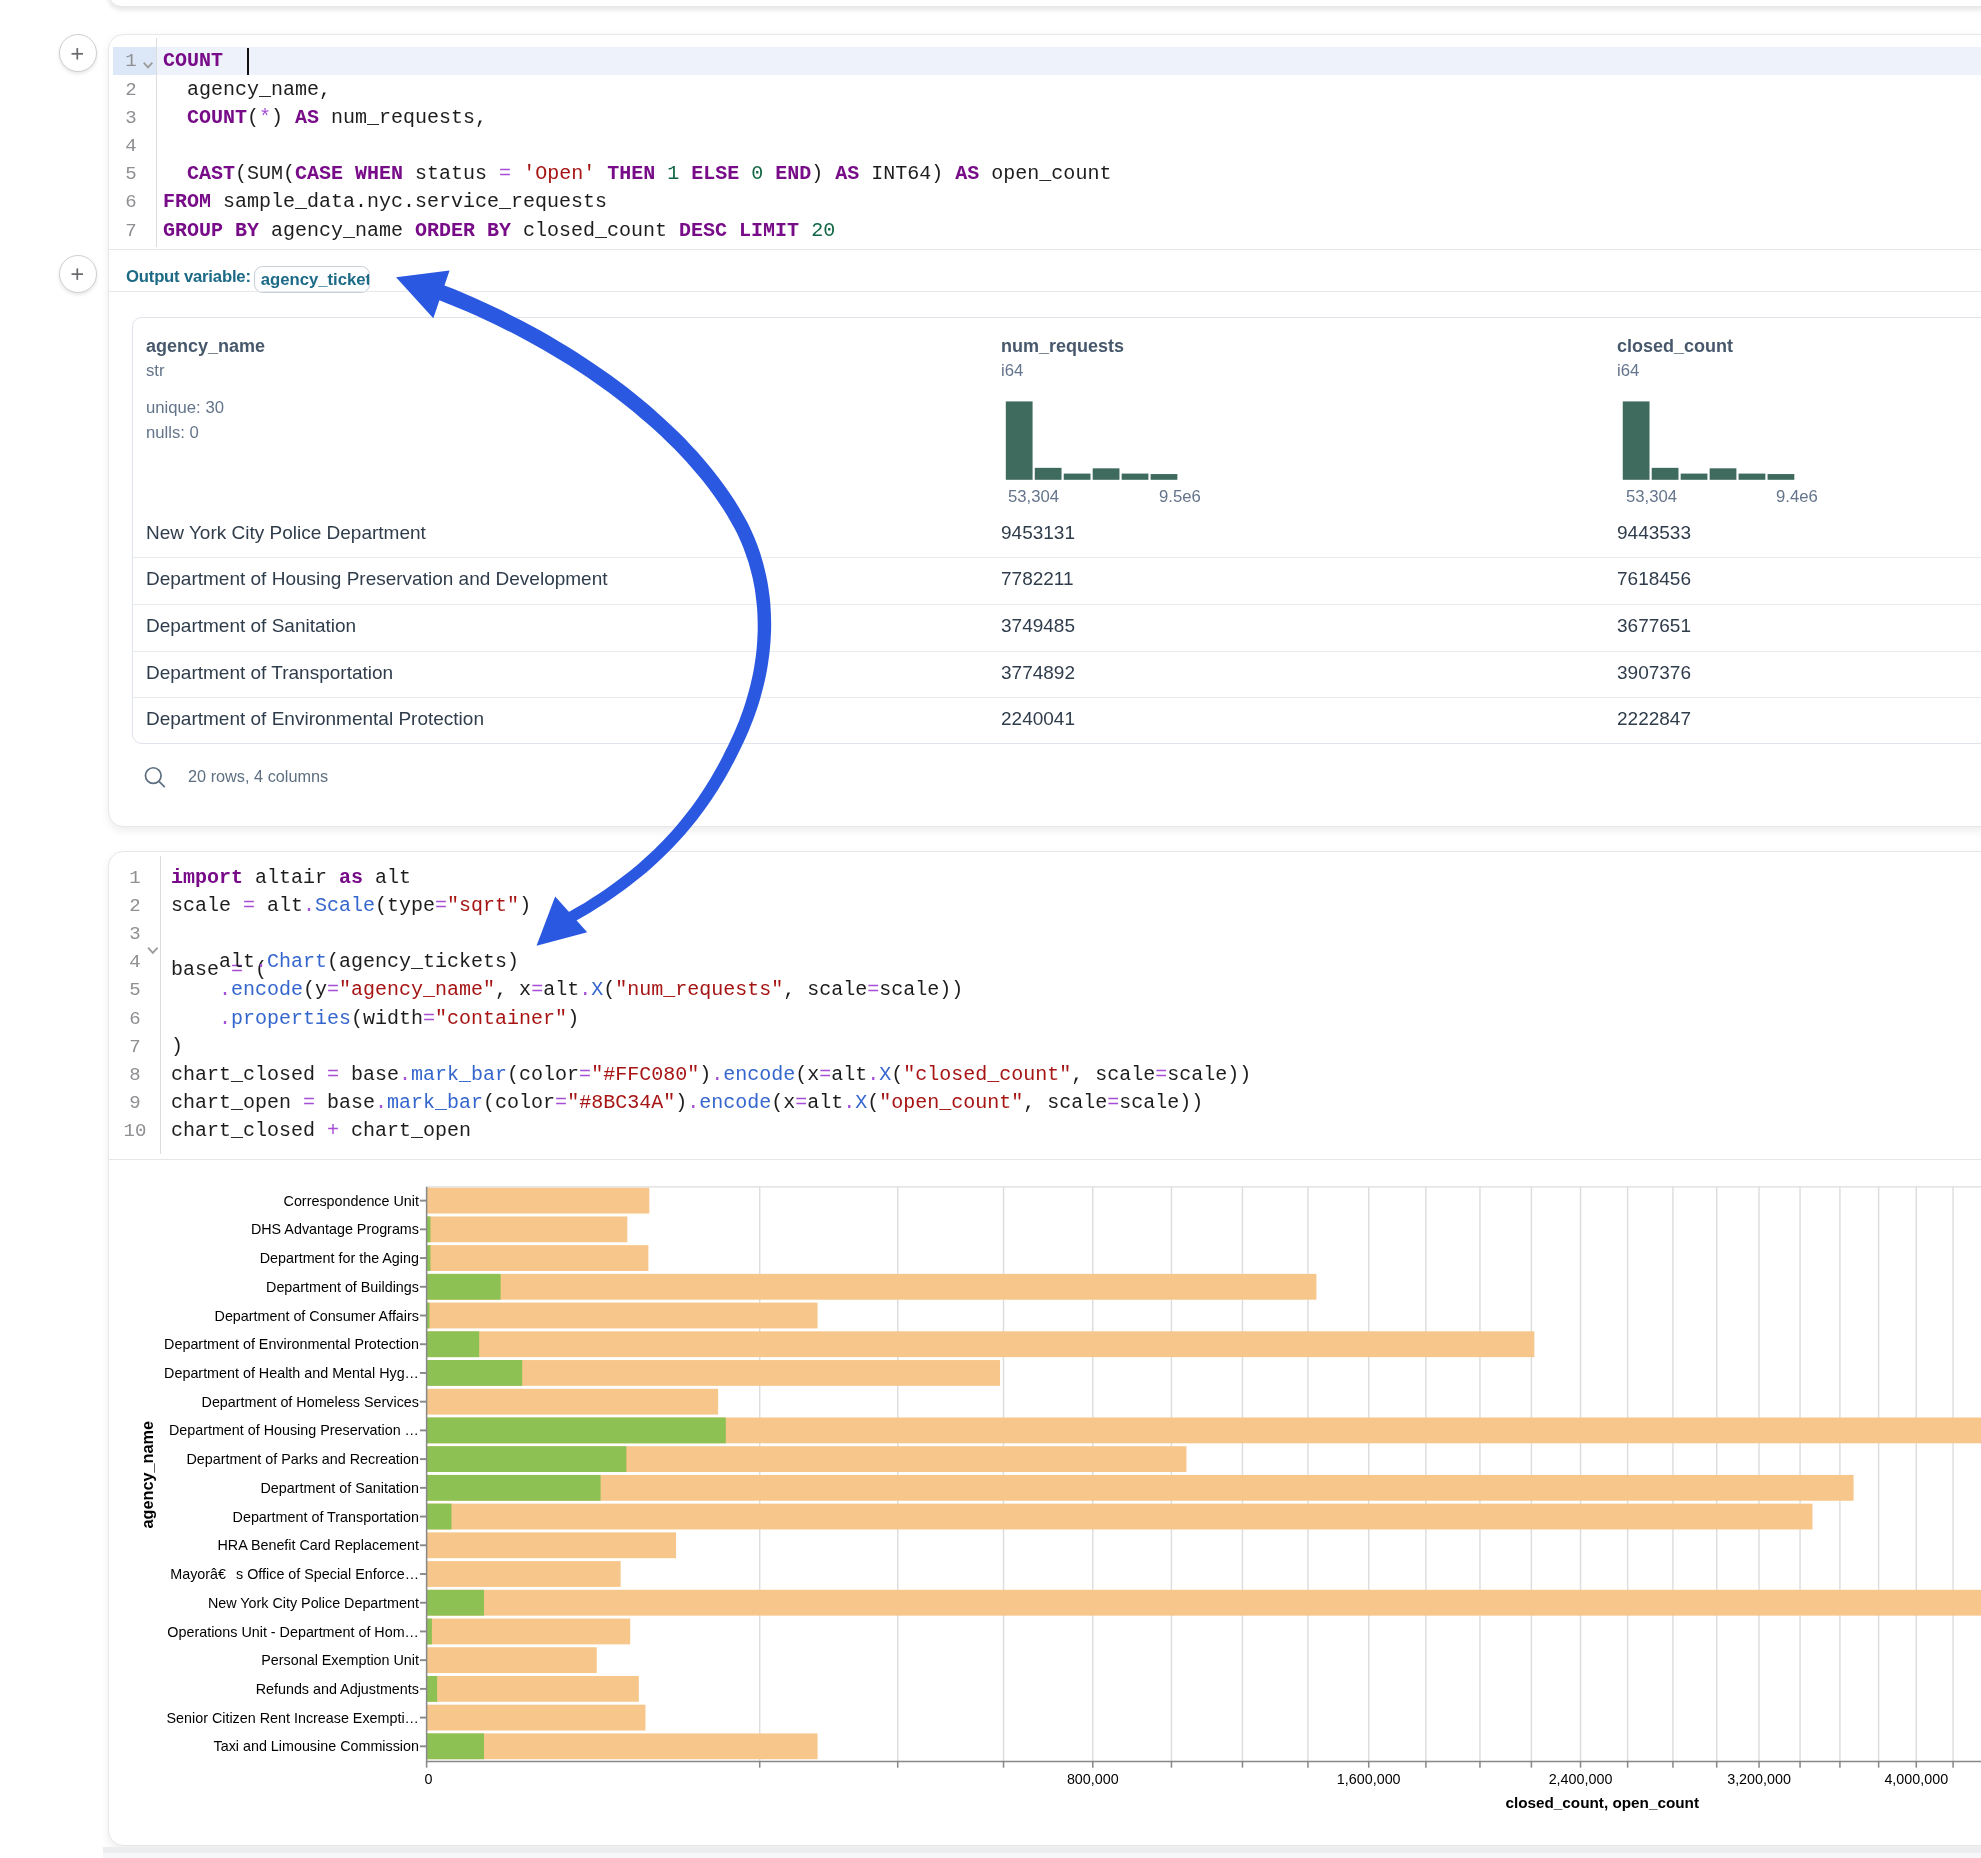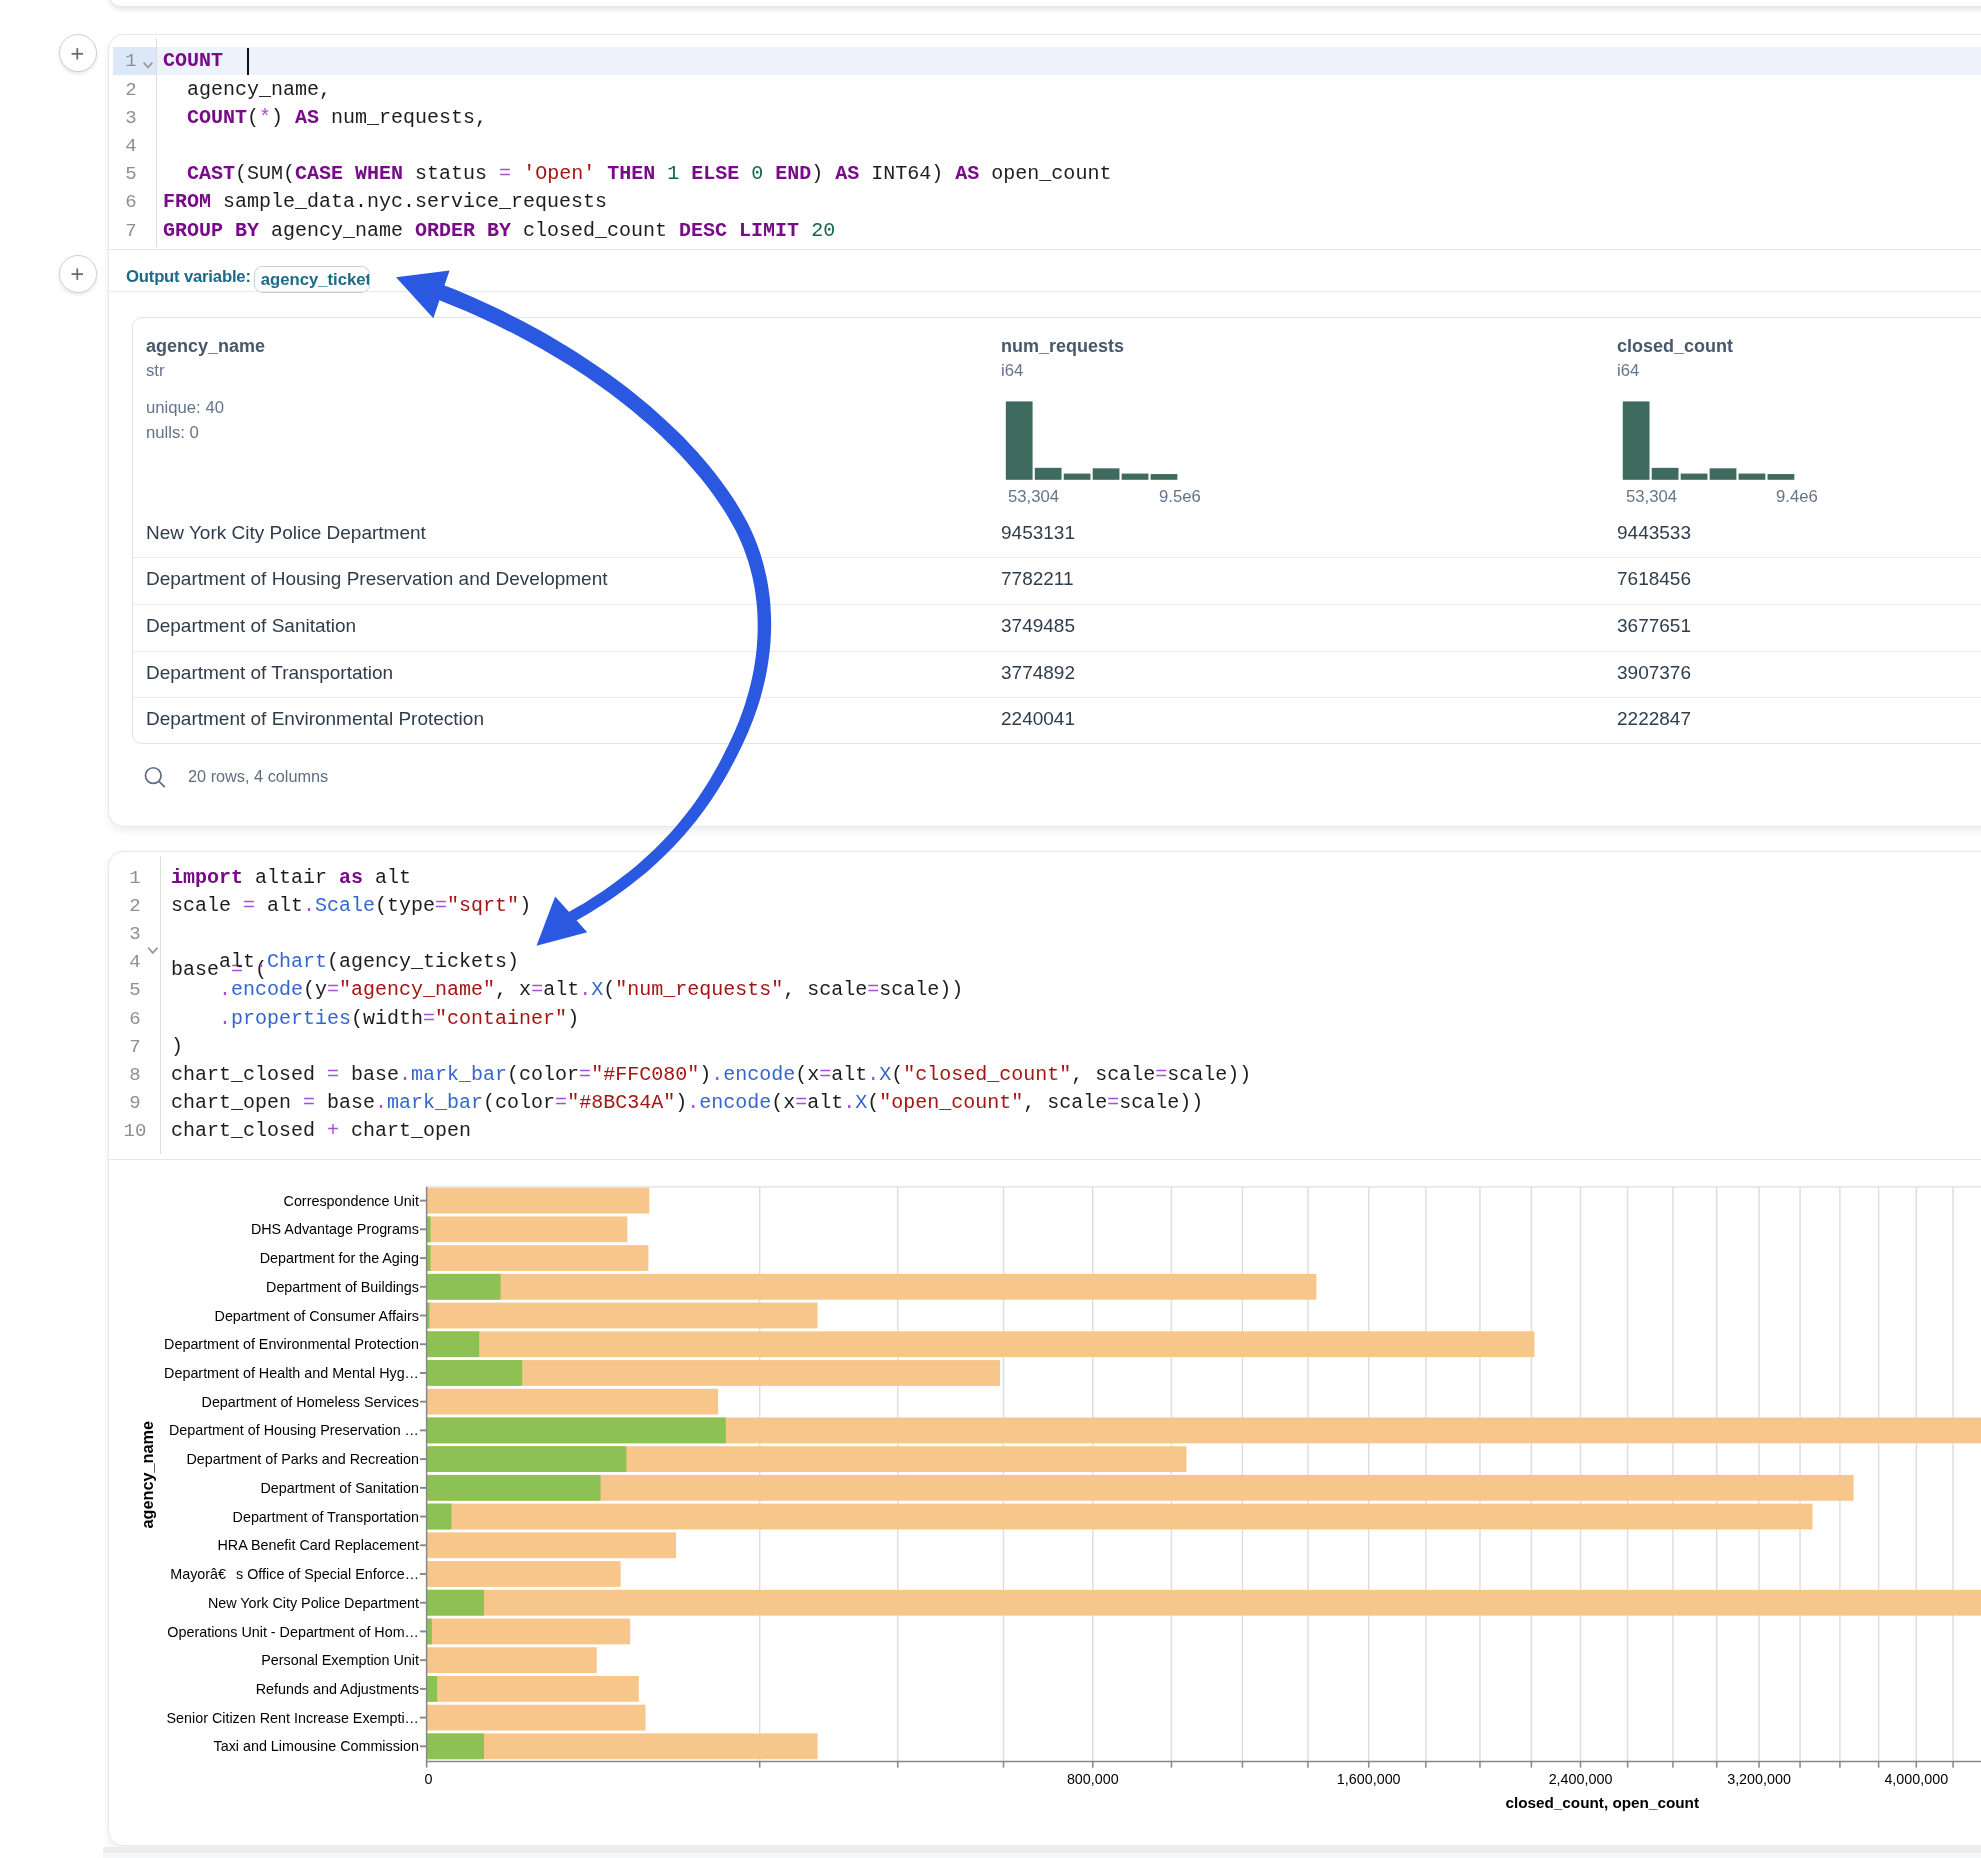--- a/index.html
+++ b/index.html
@@ -66,21 +66,21 @@
        border-radius:8.6px; background:#fcfdfe; overflow:hidden;">
     <div style="position:absolute; left:5.7px; top:2.9px; font-size:16.7px; font-weight:bold; color:#1c6a86; white-space:nowrap;">agency_tickets</div>
   </div>
   <div style="position:absolute; left:109px; top:291px; width:1873px; height:1.4px; background:#e9e9eb;"></div>
 
   <div style="position:absolute; left:132px; top:317px; width:1866px; height:427px;
        border:1.4px solid #dfe4ea; border-top-left-radius:9.6px; border-bottom-left-radius:9.6px;"></div>
 
   <div class="tablehead" style="left:146px; top:336px;">agency_name</div>
   <div class="tmeta" style="left:146px; top:361px;">str</div>
-  <div class="tmeta" style="left:146px; top:398px;">unique: 40</div>
+  <div class="tmeta" style="left:146px; top:398px;">unique: 30</div>
   <div class="tmeta" style="left:146px; top:423px;">nulls: 0</div>
 
   <div class="tablehead" style="left:1001px; top:336px;">num_requests</div>
   <div class="tmeta" style="left:1001px; top:361px;">i64</div>
   <div class="tmeta" style="left:1008px; top:487px;">53,304</div>
   <div class="tmeta" style="left:1159px; top:487px;">9.5e6</div>
 
   <div class="tablehead" style="left:1617px; top:336px;">closed_count</div>
   <div class="tmeta" style="left:1617px; top:361px;">i64</div>
   <div class="tmeta" style="left:1626px; top:487px;">53,304</div>

